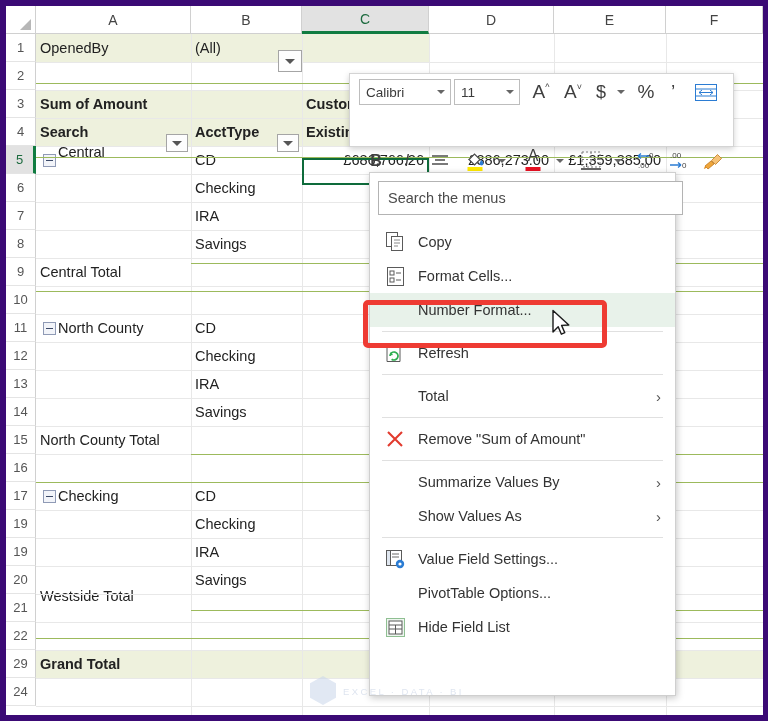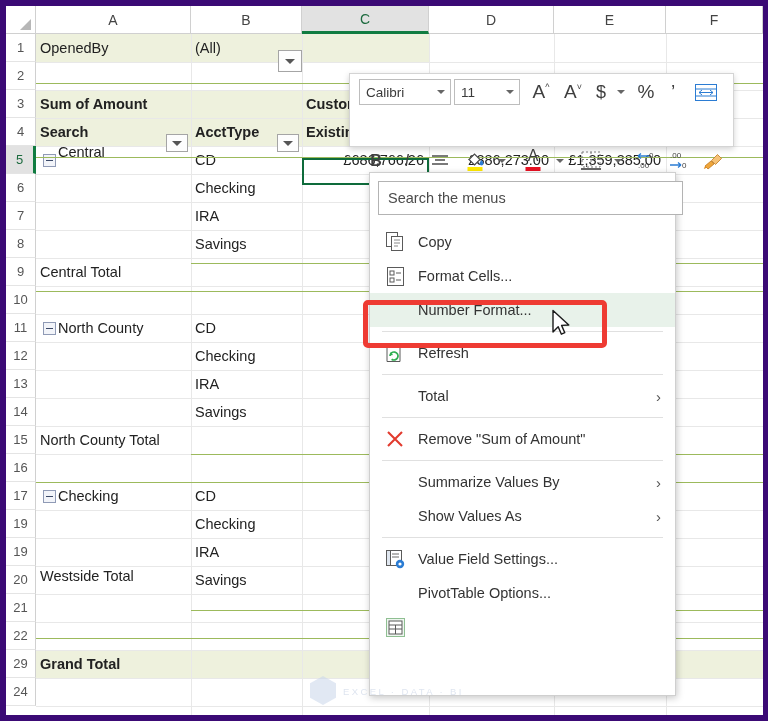--- a/index.html
+++ b/index.html
@@ -233,21 +233,21 @@
         <div class="cell num " style="left: 296px; top: 532px; width: 127px; height: 28px;">£10,</div>
         <div class="cell num " style="left: 423px; top: 532px; width: 125px; height: 28px;"></div>
         <div class="cell num " style="left: 548px; top: 532px; width: 112px; height: 28px;"></div>
         <div class="cell " style="left: 660px; top: 532px; width: 97px; height: 28px;"></div>
         <div class="cell " style="left: 30px; top: 560px; width: 155px; height: 28px;"></div>
         <div class="cell " style="left: 185px; top: 560px; width: 111px; height: 28px;">Savings</div>
         <div class="cell num " style="left: 296px; top: 560px; width: 127px; height: 28px;">£291,</div>
         <div class="cell num " style="left: 423px; top: 560px; width: 125px; height: 28px;"></div>
         <div class="cell num " style="left: 548px; top: 560px; width: 112px; height: 28px;"></div>
         <div class="cell " style="left: 660px; top: 560px; width: 97px; height: 28px;"></div>
-        <div class="cell bold" style="left: 30px; top: 556px; width: 155px; height: 28px;">Westside Total</div>
+        <div class="cell bold" style="left: 30px; top: 576px; width: 155px; height: 28px;">Westside Total</div>
         <div class="cell bold" style="left: 185px; top: 588px; width: 111px; height: 28px;"></div>
         <div class="cell num bold" style="left: 296px; top: 588px; width: 127px; height: 28px;">£802,</div>
         <div class="cell num bold" style="left: 423px; top: 588px; width: 125px; height: 28px;"></div>
         <div class="cell num bold" style="left: 548px; top: 588px; width: 112px; height: 28px;"></div>
         <div class="cell bold" style="left: 660px; top: 588px; width: 97px; height: 28px;"></div>
         <div class="cell " style="left: 30px; top: 616px; width: 155px; height: 28px;"></div>
         <div class="cell " style="left: 185px; top: 616px; width: 111px; height: 28px;"></div>
         <div class="cell num " style="left: 296px; top: 616px; width: 127px; height: 28px;"></div>
         <div class="cell num " style="left: 423px; top: 616px; width: 125px; height: 28px;"></div>
         <div class="cell num " style="left: 548px; top: 616px; width: 112px; height: 28px;"></div>
@@ -593,20 +593,21 @@
         <div class="mi" style="top: 437px;">
           <span class="mi-ico">
             <svg width="19" height="19" viewBox="0 0 19 19">
               <rect x="0.5" y="0.5" width="18" height="18" fill="#eef6ef" stroke="#8fbf92"></rect>
               <rect x="3" y="3" width="13" height="13" fill="#fff" stroke="#5a5a5a"></rect>
               <line x1="3" y1="7" x2="16" y2="7" stroke="#5a5a5a"></line>
               <line x1="3" y1="11" x2="16" y2="11" stroke="#5a5a5a"></line>
               <line x1="9.5" y1="7" x2="9.5" y2="16" stroke="#5a5a5a"></line>
             </svg>
           </span>
+          <span class="mi-lbl">Hide Field List</span>
         </div>
       </div>
   </div>
 
   <div class="redbox" style="left:363px;top:300px;width:244px;height:48px"></div>
 
   <div class="cursor" style="left:551px;top:309px">
     <svg width="22" height="28" viewBox="0 0 22 28">
       <path d="M2 1.5l0 21.5 5.2-5.2 3.2 7.4 3.4-1.5-3.2-7.3 7.2-0.4z" fill="#ffffff" stroke="#1a1a1a" stroke-width="1.4" stroke-linejoin="round"></path>
     </svg>

